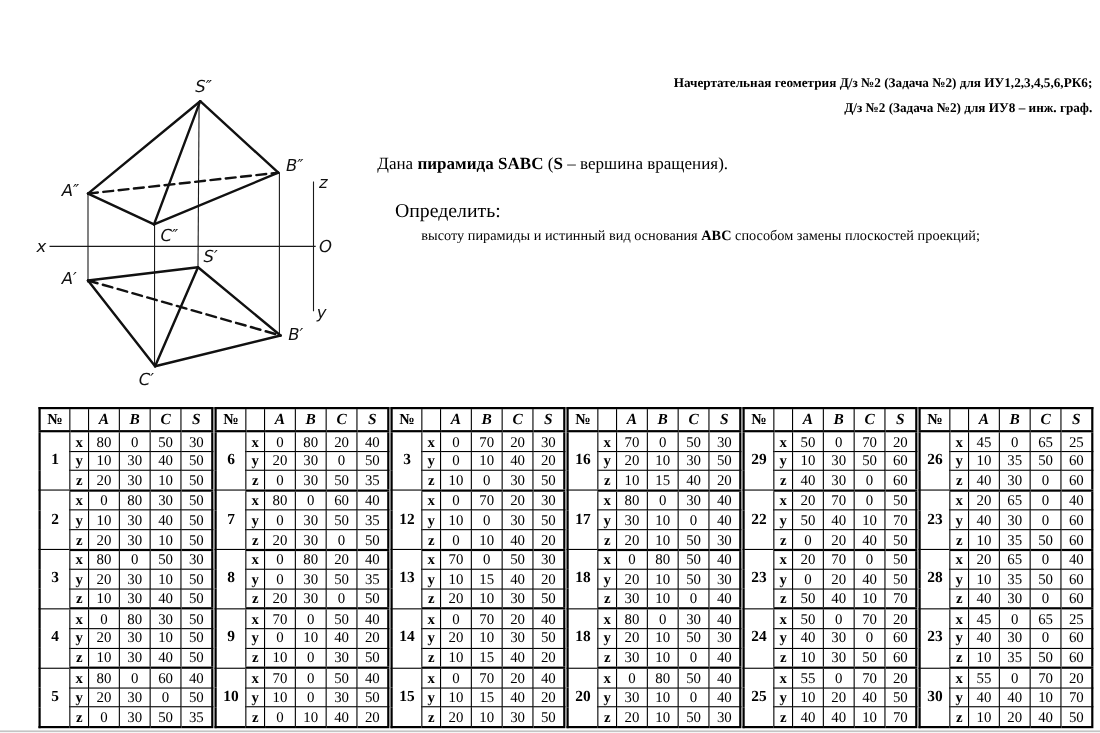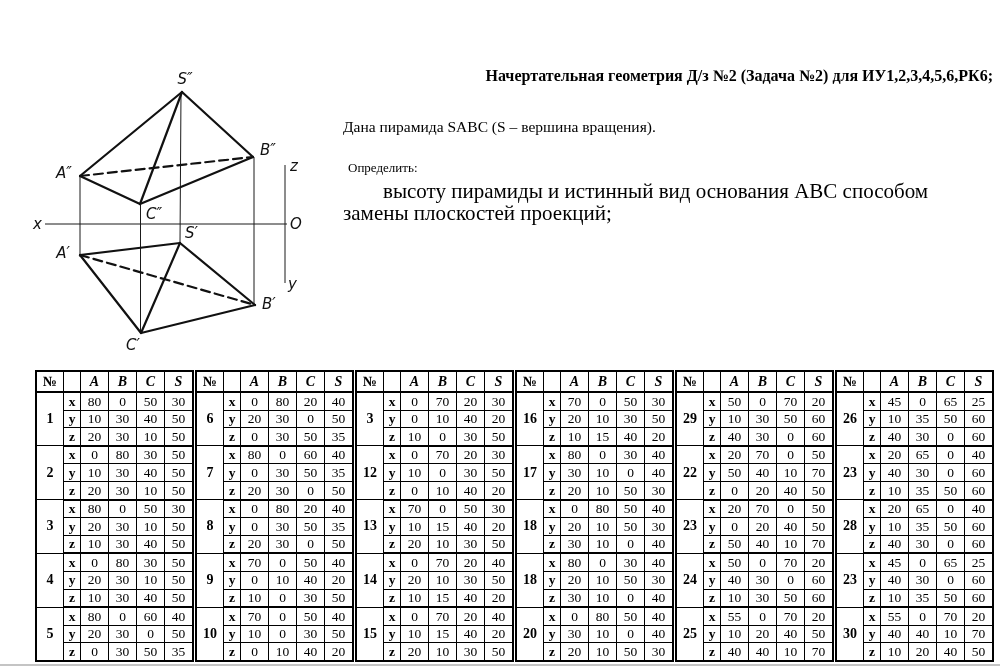--- a/index.html
+++ b/index.html
@@ -4,25 +4,25 @@
 <style>
   html,body{margin:0;padding:0;background:#fff;}
   .page{position:relative;width:1000px;height:666px;background:#ffffff;overflow:hidden;
         font-family:"Liberation Serif",serif;color:#000;}
   
   .drawing{position:absolute;left:28px;top:48px;width:285px;height:312px;}
   .drawing svg{display:block;}
   .drawing text{font-family:"DejaVu Sans",sans-serif;font-style:italic;font-size:15px;fill:#111;}
   
   .textblock{position:absolute;left:343px;top:64px;width:650px;}
-  .doc-title{margin:0;font-size:16px;font-weight:bold;text-align:right;line-height:23px;}
+  .doc-title{margin:0;font-size:12px;font-weight:bold;text-align:right;line-height:23px;}
   .intro{margin:29px 0 0 0;font-size:15.5px;line-height:22px;}
-  .opredelit{margin:19px 0 0 5px;font-size:13px;line-height:22.5px;}
-  .task{margin:0;font-size:21px;line-height:22.5px;text-indent:40px;}
-  .b{font-weight:normal;}
+  .opredelit{margin:19px 0 0 16px;font-size:18px;line-height:22.5px;}
+  .task{margin:0;font-size:13px;line-height:22.5px;text-indent:40px;}
+  .b{font-weight:bold;}
   
   .tablewrap{position:absolute;left:35px;top:370px;display:flex;column-gap:1px;}
   table.grp{border-collapse:collapse;border:2.4px solid #000;table-layout:fixed;}
   .grp th,.grp td{border:1px solid #000;text-align:center;vertical-align:middle;
         padding:0;height:16.6px;font-size:13.5px;line-height:1;background:#fff;}
   .grp th{height:19px;font-size:14px;}
   .grp th.col-num{width:26px;font-weight:bold;}
   .grp th.col-axis{width:16px;}
   .grp th.pt{width:27px;font-style:italic;font-weight:bold;}
   .grp thead th{border-bottom:2.4px solid #000;}
@@ -80,21 +80,21 @@
       <text x="105" y="302" text-anchor="middle">C′</text>
       <text x="14" y="181" text-anchor="end">x</text>
       <text x="262" y="123" text-anchor="start">z</text>
       <text x="260" y="241" text-anchor="start">y</text>
       <text x="262" y="181" text-anchor="start">O</text>
     </svg>
   </div>
 
   <div class="textblock">
     <h1 class="doc-title"><span>Начертательная геометрия Д/з №2 (Задача №2) для ИУ1,2,3,4,5,6,РК6;</span><br>
-      </h1>
+      <span>Д/з №2 (Задача №2) для ИУ8 – инж. граф.</span></h1>
 
     <p class="intro"><span>Дана </span><span class="b">пирамида SABC</span><span> (</span><span class="b">S</span><span> – вершина вращения).</span></p>
 
     <p class="opredelit">Определить:</p>
 
     <p class="task"><span>высоту пирамиды и истинный вид основания </span><span class="b">АВС</span><span> способом замены плоскостей проекций;</span></p>
 
   </div>
 
   <div class="tablewrap">

